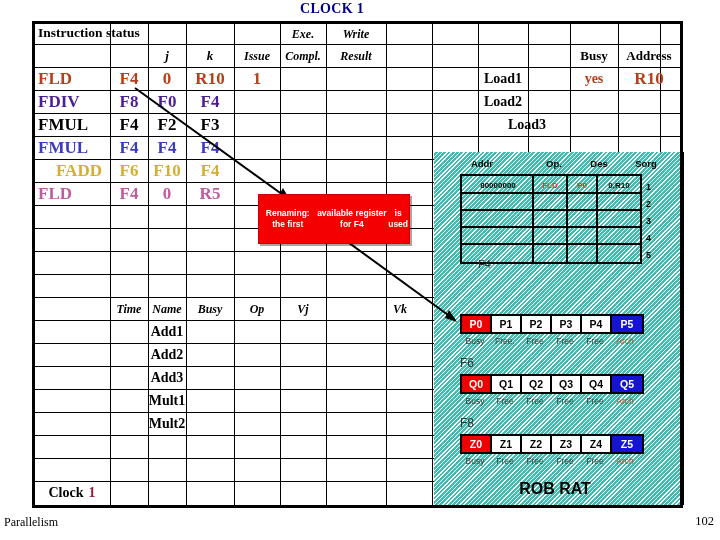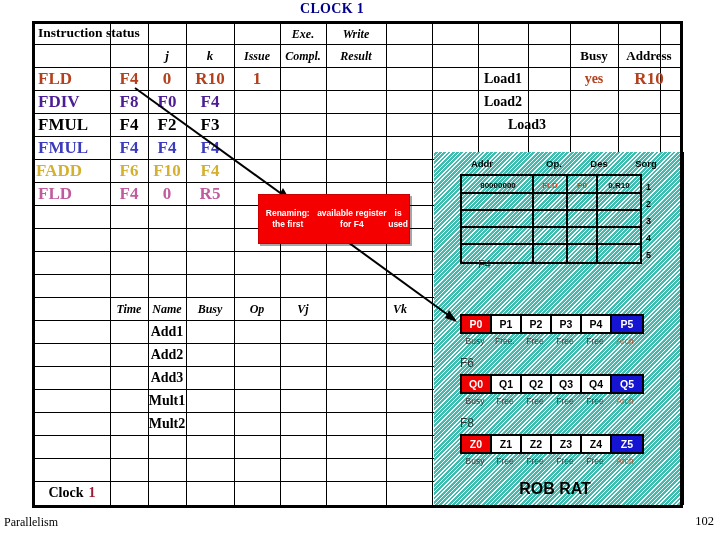--- a/index.html
+++ b/index.html
@@ -292,21 +292,21 @@
       <div class="cell big c-teal" style="left:116px;top:69px;width:38px;height:23px;">F0</div>
       <div class="cell big c-teal" style="left:154px;top:69px;width:48px;height:23px;">F4</div>
       <div class="cell left big c-black" style="left:2px;top:92px;width:74px;height:23px;">FMUL</div>
       <div class="cell big c-black" style="left:78px;top:92px;width:38px;height:23px;">F4</div>
       <div class="cell big c-black" style="left:116px;top:92px;width:38px;height:23px;">F2</div>
       <div class="cell big c-black" style="left:154px;top:92px;width:48px;height:23px;">F3</div>
       <div class="cell left big c-blue" style="left:2px;top:115px;width:74px;height:23px;">FMUL</div>
       <div class="cell big c-blue" style="left:78px;top:115px;width:38px;height:23px;">F4</div>
       <div class="cell big c-blue" style="left:116px;top:115px;width:38px;height:23px;">F4</div>
       <div class="cell big c-blue" style="left:154px;top:115px;width:48px;height:23px;">F4</div>
-      <div class="cell left big c-gold" style="left:0;top:138px;width:74px;height:23px;text-align:right;">FADD</div>
+      <div class="cell left big c-gold" style="left:20px;top:138px;width:74px;height:23px;text-align:right;">FADD</div>
       <div class="cell big c-gold" style="left:78px;top:138px;width:38px;height:23px;">F6</div>
       <div class="cell big c-gold" style="left:116px;top:138px;width:38px;height:23px;">F10</div>
       <div class="cell big c-gold" style="left:154px;top:138px;width:48px;height:23px;">F4</div>
       <div class="cell left big c-violet" style="left:2px;top:161px;width:74px;height:23px;">FLD</div>
       <div class="cell big c-violet" style="left:78px;top:161px;width:38px;height:23px;">F4</div>
       <div class="cell big c-violet" style="left:116px;top:161px;width:38px;height:23px;">0</div>
       <div class="cell big c-violet" style="left:154px;top:161px;width:48px;height:23px;">R5</div>
     </div>
 
   <div id="load-rows">

